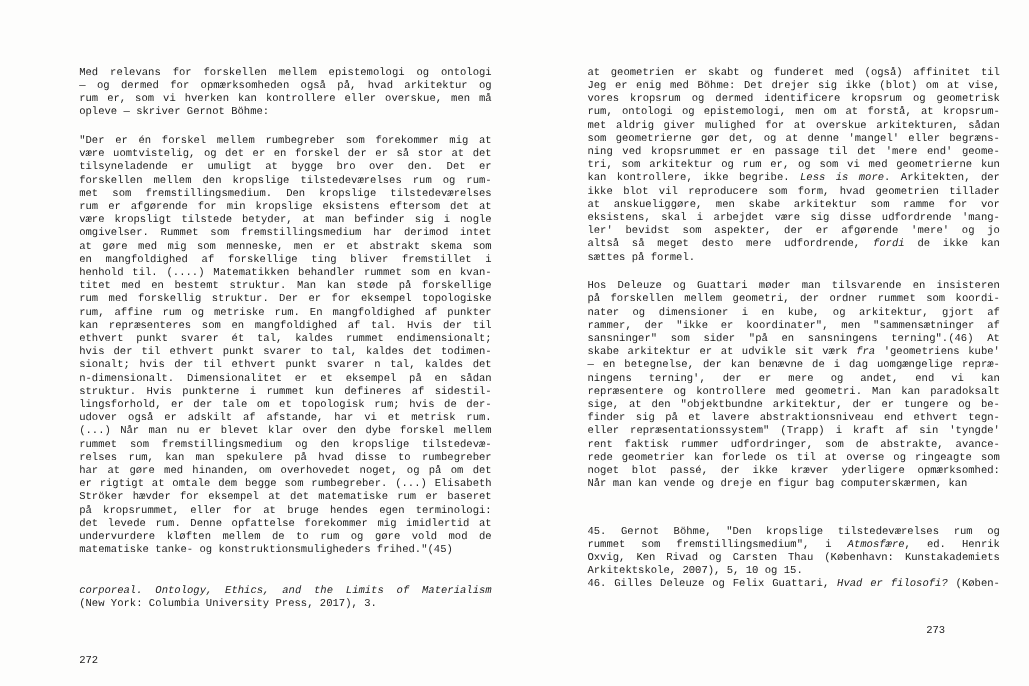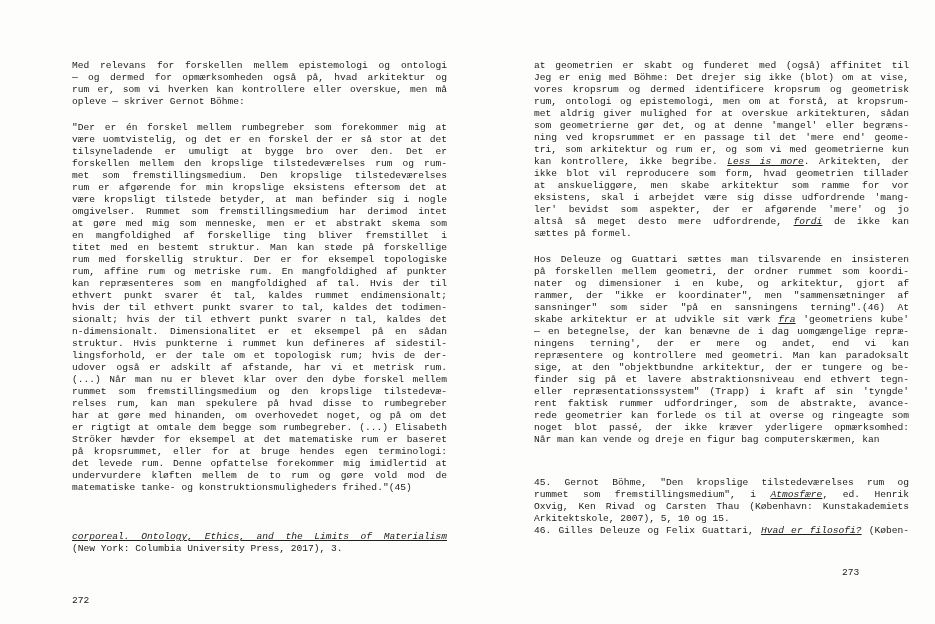--- a/index.html
+++ b/index.html
@@ -15,21 +15,21 @@
     overflow: hidden;
     padding-left: 33px;
   }
   .page { position: absolute; top: 0; height: 624px; width: 375px; }
   .page-left  { left: 72px; }
   .page-right { left: 534px; }
   .flow { position: absolute; top: 60px; left: 0; width: 100%; }
   .block { margin: 0 0 14px 0; }
   .tl { text-align: justify; text-align-last: justify; }
   .tl-last { text-align-last: left; }
-  .it { font-style: italic; text-decoration: underline; }
+  .it { font-style: italic; }
   .footnote-block { position: absolute; left: 0; width: 100%; }
   .fn-left  { top: 531px; }
   .fn-right { top: 477px; }
   .fn-part { margin: 0; }
   .page-num { position: absolute; top: 567px; }
   .pn-left  { left: 0; margin-top: 28px; }
   .pn-right { left: 308px; }
 </style>
 </head>
 <body>
@@ -48,20 +48,21 @@
           <div class="tl"><span>"Der er én forskel mellem rumbegreber som forekommer mig at</span></div>
           <div class="tl"><span>være uomtvistelig, og det er en forskel der er så stor at det</span></div>
           <div class="tl"><span>tilsyneladende er umuligt at bygge bro over den. Det er</span></div>
           <div class="tl"><span>forskellen mellem den kropslige tilstedeværelses rum og rum-</span></div>
           <div class="tl"><span>met som fremstillingsmedium. Den kropslige tilstedeværelses</span></div>
           <div class="tl"><span>rum er afgørende for min kropslige eksistens eftersom det at</span></div>
           <div class="tl"><span>være kropsligt tilstede betyder, at man befinder sig i nogle</span></div>
           <div class="tl"><span>omgivelser. Rummet som fremstillingsmedium har derimod intet</span></div>
           <div class="tl"><span>at gøre med mig som menneske, men er et abstrakt skema som</span></div>
           <div class="tl"><span>en mangfoldighed af forskellige ting bliver fremstillet i</span></div>
+          <div class="tl"><span>henhold til. (....) Matematikken behandler rummet som en kvan-</span></div>
           <div class="tl"><span>titet med en bestemt struktur. Man kan støde på forskellige</span></div>
           <div class="tl"><span>rum med forskellig struktur. Der er for eksempel topologiske</span></div>
           <div class="tl"><span>rum, affine rum og metriske rum. En mangfoldighed af punkter</span></div>
           <div class="tl"><span>kan repræsenteres som en mangfoldighed af tal. Hvis der til</span></div>
           <div class="tl"><span>ethvert punkt svarer ét tal, kaldes rummet endimensionalt;</span></div>
           <div class="tl"><span>hvis der til ethvert punkt svarer to tal, kaldes det todimen-</span></div>
           <div class="tl"><span>sionalt; hvis der til ethvert punkt svarer n tal, kaldes det</span></div>
           <div class="tl"><span>n-dimensionalt. Dimensionalitet er et eksempel på en sådan</span></div>
           <div class="tl"><span>struktur. Hvis punkterne i rummet kun defineres af sidestil-</span></div>
           <div class="tl"><span>lingsforhold, er der tale om et topologisk rum; hvis de der-</span></div>
@@ -98,21 +99,21 @@
           <div class="tl"><span>tri, som arkitektur og rum er, og som vi med geometrierne kun</span></div>
           <div class="tl"><span>kan kontrollere, ikke begribe. </span><span class="it">Less is more</span><span>. Arkitekten, der</span></div>
           <div class="tl"><span>ikke blot vil reproducere som form, hvad geometrien tillader</span></div>
           <div class="tl"><span>at anskueliggøre, men skabe arkitektur som ramme for vor</span></div>
           <div class="tl"><span>eksistens, skal i arbejdet være sig disse udfordrende 'mang-</span></div>
           <div class="tl"><span>ler' bevidst som aspekter, der er afgørende 'mere' og jo</span></div>
           <div class="tl"><span>altså så meget desto mere udfordrende, </span><span class="it">fordi</span><span> de ikke kan</span></div>
           <div class="tl tl-last"><span>sættes på formel.</span></div>
         </div>
       <div class="block">
-          <div class="tl"><span>Hos Deleuze og Guattari sættes man tilsvarende en insisteren</span></div>
+          <div class="tl"><span>Hos Deleuze og Guattari møder man tilsvarende en insisteren</span></div>
           <div class="tl"><span>på forskellen mellem geometri, der ordner rummet som koordi-</span></div>
           <div class="tl"><span>nater og dimensioner i en kube, og arkitektur, gjort af</span></div>
           <div class="tl"><span>rammer, der "ikke er koordinater", men "sammensætninger af</span></div>
           <div class="tl"><span>sansninger" som sider "på en sansningens terning".(46) At</span></div>
           <div class="tl"><span>skabe arkitektur er at udvikle sit værk </span><span class="it">fra</span><span> 'geometriens kube'</span></div>
           <div class="tl"><span>— en betegnelse, der kan benævne de i dag uomgængelige repræ-</span></div>
           <div class="tl"><span>ningens terning', der er mere og andet, end vi kan</span></div>
           <div class="tl"><span>repræsentere og kontrollere med geometri. Man kan paradoksalt</span></div>
           <div class="tl"><span>sige, at den "objektbundne arkitektur, der er tungere og be-</span></div>
           <div class="tl"><span>finder sig på et lavere abstraktionsniveau end ethvert tegn-</span></div>

